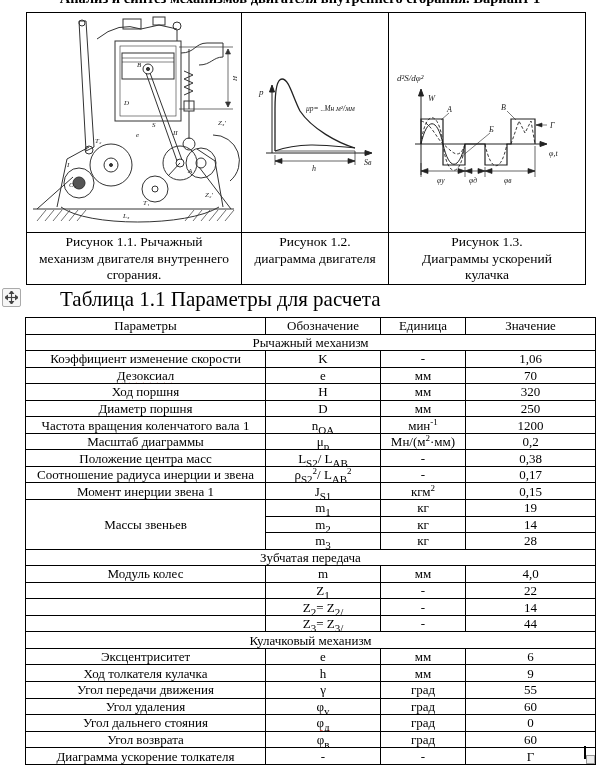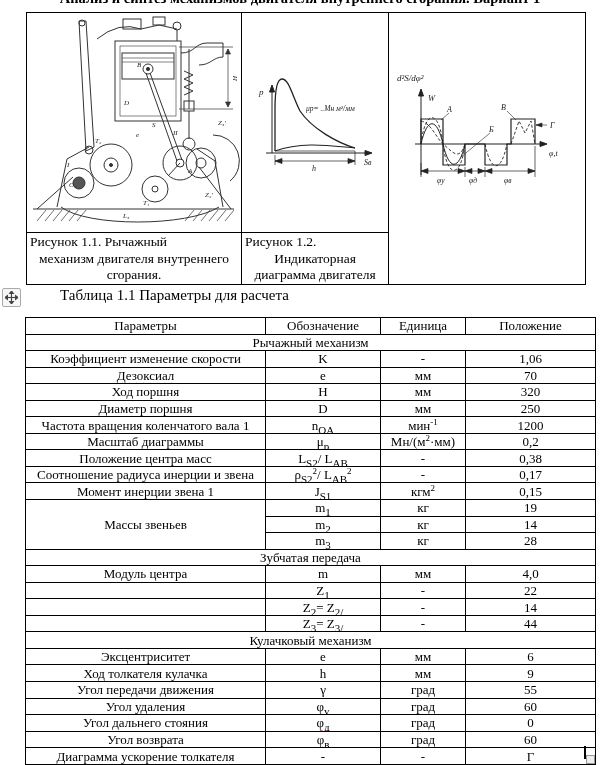--- a/index.html
+++ b/index.html
@@ -11,23 +11,23 @@
   
   .figtable{position:absolute;left:26px;top:12px;width:558px;height:271px;
             border:1.6px solid #000;display:grid;
             grid-template-columns:215px 147px 1fr;grid-template-rows:219px 1fr;}
   .figcell{border-right:1.2px solid #000;position:relative;overflow:hidden;}
   .figcell:nth-child(3){border-right:none;}
   .capcell{border-top:1.2px solid #000;border-right:1.2px solid #000;
            font-size:13.5px;line-height:16.5px;padding:1px 3px 0 3px;overflow:hidden;}
   .capcell.last{border-right:none;}
   .cl{text-align:center;}
-  .cl.c{text-align:left;}
-
-  .tbl-caption{position:absolute;left:60px;top:287px;font-size:15px;}
+  .cl.c{text-align:center;}
+
+  .tbl-caption{position:absolute;left:60px;top:287px;font-size:21px;}
 
   
   .movehandle{position:absolute;left:2px;top:288px;width:17px;height:17px;background:#f6f6f6;
               border:1px solid #aaa;border-radius:2px;display:flex;align-items:center;justify-content:center;}
   .resizehandle{position:absolute;left:586px;top:755px;width:7px;height:7px;background:#eee;border:1px solid #999;}
   .caret{position:absolute;left:584px;top:746px;width:1.5px;height:13px;background:#000;}
 
   
   table.params{position:absolute;left:25px;top:317px;width:570px;height:448px;
                border-collapse:collapse;table-layout:fixed;border:1.6px solid #000;}
@@ -215,22 +215,26 @@
     </svg>
   </div>
 
   <div class="capcell">
     <div class="cl c">Рисунок 1.1. Рычажный</div>
     <div class="cl">механизм двигателя внутреннего</div>
     <div class="cl">сгорания.</div>
   </div>
   <div class="capcell">
     <div class="cl c">Рисунок 1.2.</div>
-    <div class="cl">Индикаторная</div>
     <div class="cl">диаграмма двигателя</div>
+  </div>
+  <div class="capcell last">
+    <div class="cl c">Рисунок 1.3.</div>
+    <div class="cl">Диаграммы ускорений</div>
+    <div class="cl">кулачка</div>
   </div>
 </div>
 
 <div class="tbl-caption">Таблица 1.1 Параметры для расчета</div>
 
 <div class="movehandle">
   <svg viewBox="0 0 16 16" width="13" height="13">
     <g stroke="#444" stroke-width="1.4" fill="#444">
       <line x1="8" y1="2.5" x2="8" y2="13.5"></line>
       <line x1="2.5" y1="8" x2="13.5" y2="8"></line>
@@ -244,21 +248,21 @@
     <col style="width:240px">
       <col style="width:115px">
       <col style="width:85px">
       <col style="width:130px">
   </colgroup>
   <tbody>
       <tr>
         <th>Параметры</th>
         <th>Обозначение</th>
         <th>Единица</th>
-        <th>Положение</th>
+        <th>Значение</th>
       </tr>
       <tr>
         <td colspan="4">Рычажный механизм</td>
       </tr>
       <tr>
         <td>Коэффициент изменение скорости</td>
         <td>K</td>
         <td>-</td>
         <td>1,06</td>
       </tr>
@@ -323,21 +327,21 @@
       </tr>
       <tr>
         <td>m<sub>3</sub></td>
         <td>кг</td>
         <td>28</td>
       </tr>
       <tr>
         <td colspan="4">Зубчатая передача</td>
       </tr>
       <tr>
-        <td>Модуль центра</td>
+        <td>Модуль колес</td>
         <td>m</td>
         <td>мм</td>
         <td>4,0</td>
       </tr>
       <tr>
         <td></td>
         <td>Z<sub>1</sub></td>
         <td>-</td>
         <td>22</td>
       </tr>

